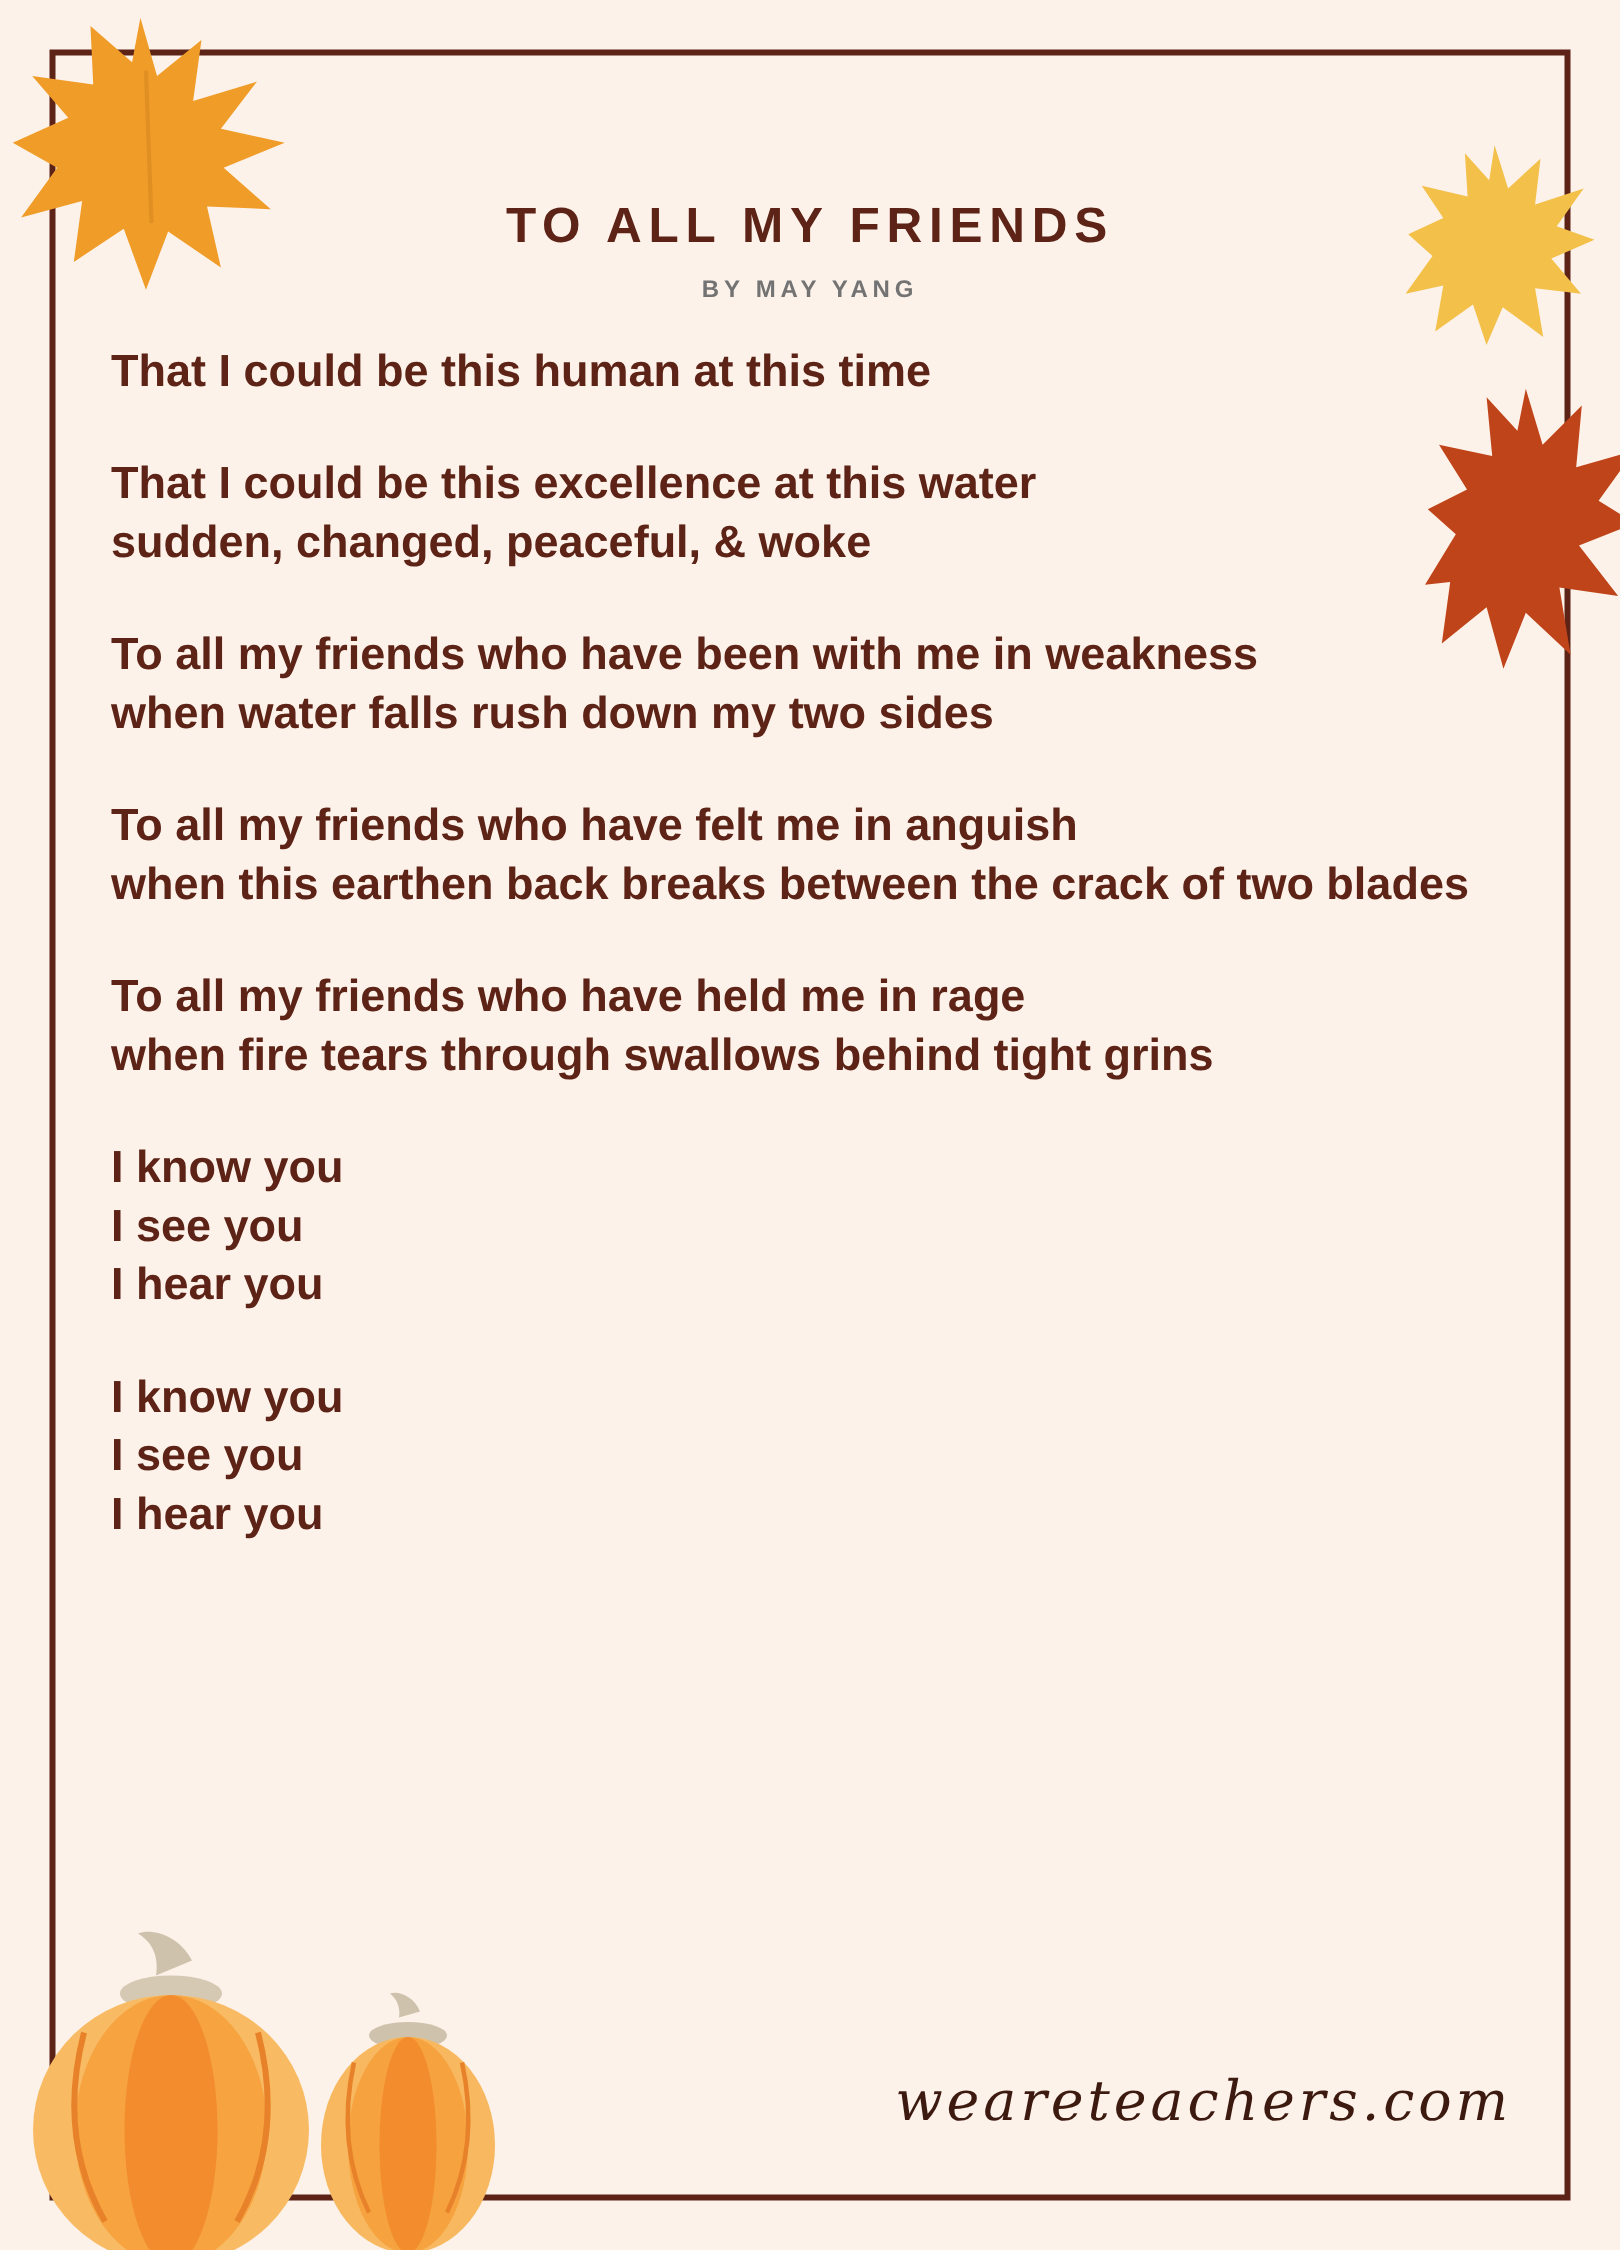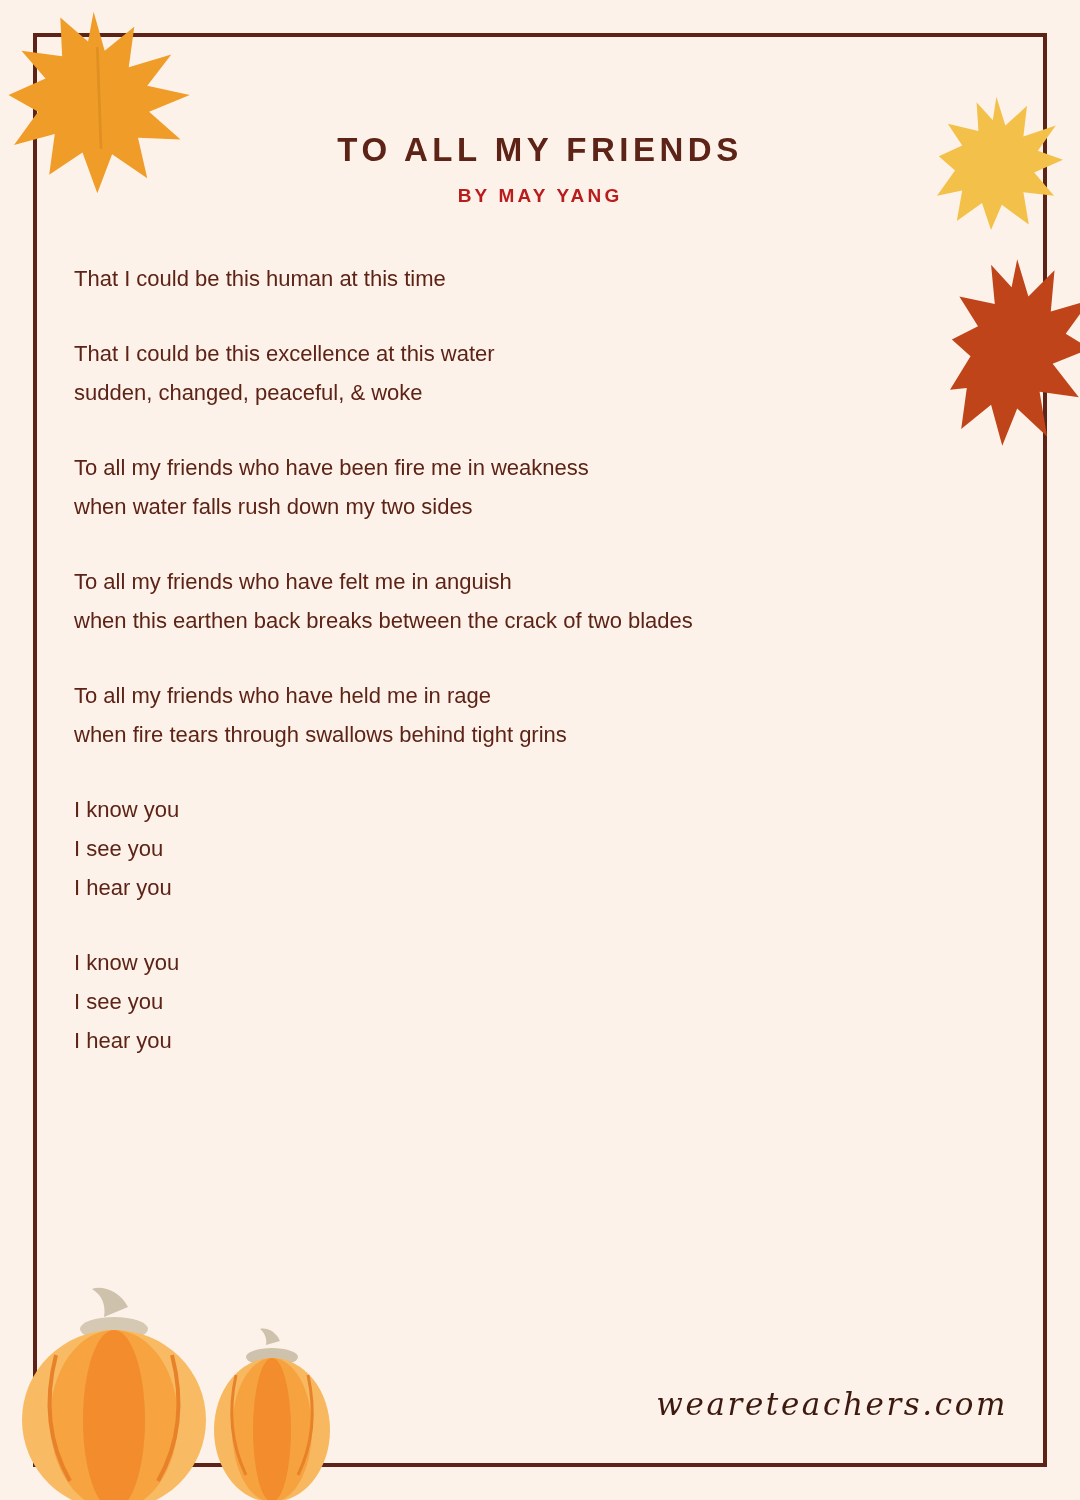--- a/index.html
+++ b/index.html
@@ -81,50 +81,51 @@
     font-weight: bold;
     letter-spacing: 4.5px;
     color: #5c2316;
   }
   .byline {
     position: absolute;
     top: 185px;
     left: 0;
     width: 1080px;
     text-align: center;
-    font-size: 19px;
+    font-size: 16px;
     font-weight: bold;
     letter-spacing: 3.2px;
-    color: #b91c1c;
+    color: #737373;
   }
   .poem {
     position: absolute;
     left: 74px;
-    top: 259px;
+    top: 228px;
     width: 960px;
     color: #5c2316;
-    font-size: 22px;
+    font-size: 30px;
     line-height: 39px;
+    font-weight: bold;
   }
   .stanza {
     margin: 0 0 36px 0;
   }
   .stanza:last-child {
     margin-bottom: 0;
   }
   .line {
     white-space: pre;
   }
   .site {
     position: absolute;
     right: 72px;
     bottom: 78px;
     font-family: "DejaVu Serif", serif;
     font-style: italic;
-    font-size: 31px;
+    font-size: 37px;
     letter-spacing: 2.6px;
     color: #3d1a10;
     margin-left: 28px;
   }
 </style>
 </head>
 <body>
 
 <div class="page">
 
@@ -180,21 +181,21 @@
 
     <div class="poem">
       <p class="stanza">
         <span class="line">That I could be this human at this time</span><br>
       </p>
       <p class="stanza">
         <span class="line">That I could be this excellence at this water</span><br>
         <span class="line">sudden, changed, peaceful, &amp; woke</span>
       </p>
       <p class="stanza">
-        <span class="line">To all my friends who have been fire me in weakness</span><br>
+        <span class="line">To all my friends who have been with me in weakness</span><br>
         <span class="line">when water falls rush down my two sides</span>
       </p>
       <p class="stanza">
         <span class="line">To all my friends who have felt me in anguish</span><br>
         <span class="line">when this earthen back breaks between the crack of two blades</span>
       </p>
       <p class="stanza">
         <span class="line">To all my friends who have held me in rage</span><br>
         <span class="line">when fire tears through swallows behind tight grins</span>
       </p>

